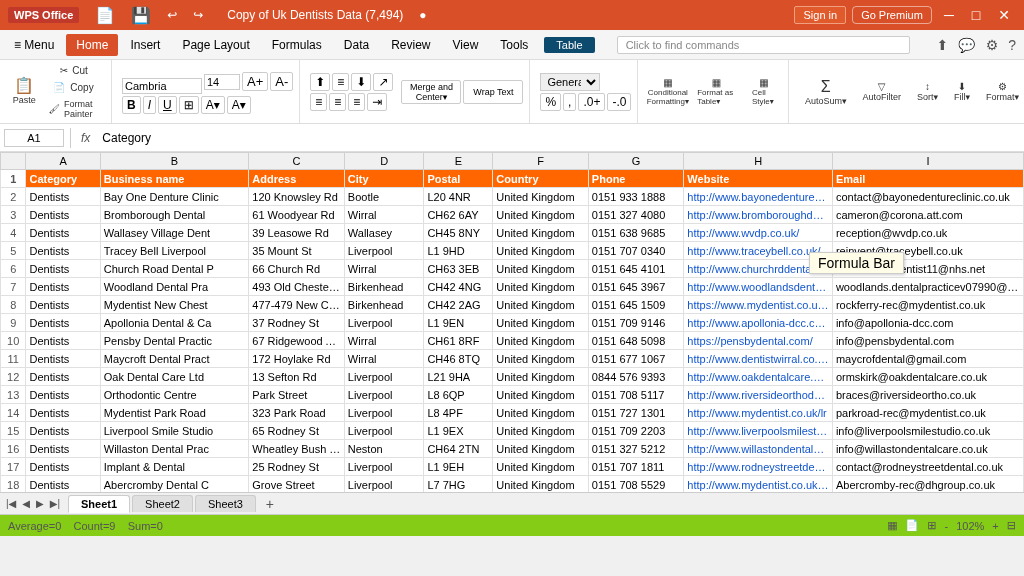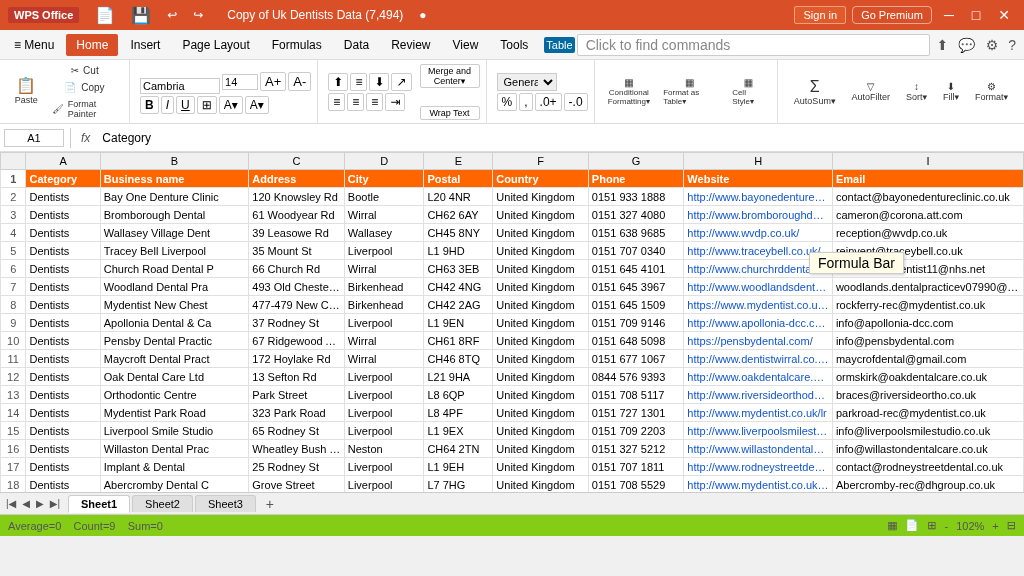--- a/index.html
+++ b/index.html
@@ -27,22 +27,22 @@
       height: 30px;
       background: #f5f5f5;
       border-bottom: 1px solid #ddd;
       display: flex;
       align-items: center;
       padding: 0 4px;
       gap: 2px;
     }
     .menu-item { padding: 4px 10px; font-size: 12px; cursor: pointer; border-radius: 2px; }
     .menu-item.active { background: #d94f28; color: white; }
-    .tab-indicator { background: #0369a1; color: white; padding: 2px 2px; font-size: 11px; border-radius: 2px; margin-left: 4px; }
-    .click-to-find { flex: 1; background: white; border: 1px solid #ccc; margin: 3px 0; padding: 2px 8px; font-size: 14px; color: #888; border-radius: 2px; }
+    .tab-indicator { background: #0c4a6e; color: white; padding: 2px 12px; font-size: 11px; border-radius: 2px; margin-left: 4px; }
+    .click-to-find { flex: 1; background: white; border: 1px solid #ccc; margin: 3px 20px; padding: 2px 8px; font-size: 11px; color: #888; border-radius: 2px; }
 
     
     .ribbon {
       height: 64px;
       background: #fff;
       border-bottom: 1px solid #ddd;
       display: flex;
       align-items: center;
       padding: 0 4px;
       gap: 4px;
@@ -281,21 +281,21 @@
         <button class="format-btn">⬇</button>
         <button class="format-btn">↗</button>
       </div>
       <div style="display:flex;gap:2px;">
         <button class="format-btn">≡</button>
         <button class="format-btn">≡</button>
         <button class="format-btn">≡</button>
         <button class="format-btn">⇥</button>
       </div>
     </div>
-    <div style="display:flex;flex-direction:column;gap:18px;margin-left:4px;">
+    <div style="display:flex;flex-direction:row;gap:2px;margin-left:4px;">
       <button class="format-btn" style="width:60px;font-size:9px;">Merge and Center▾</button>
       <button class="format-btn" style="width:60px;font-size:9px;">Wrap Text</button>
     </div>
   </div>
 
   <div class="ribbon-group">
     <div style="display:flex;flex-direction:column;gap:2px;">
       <select class="num-select">
         <option>General</option>
         <option>Number</option>

